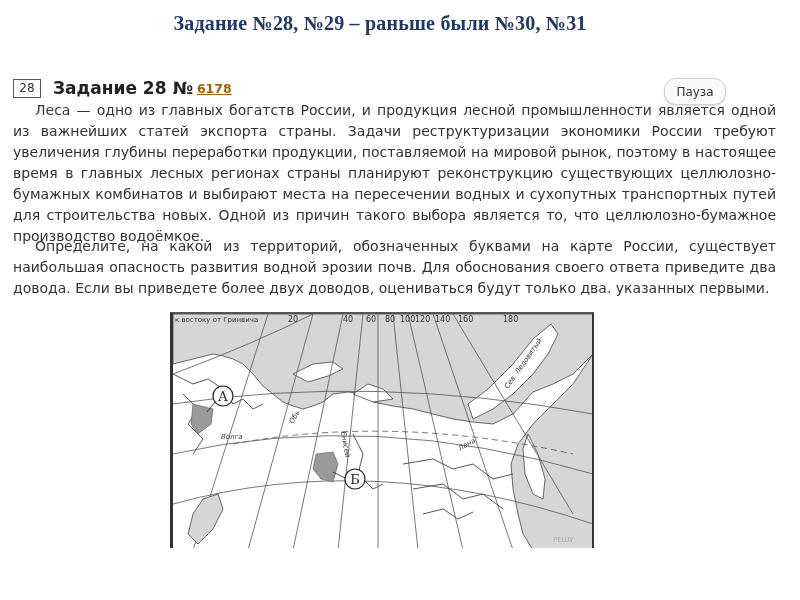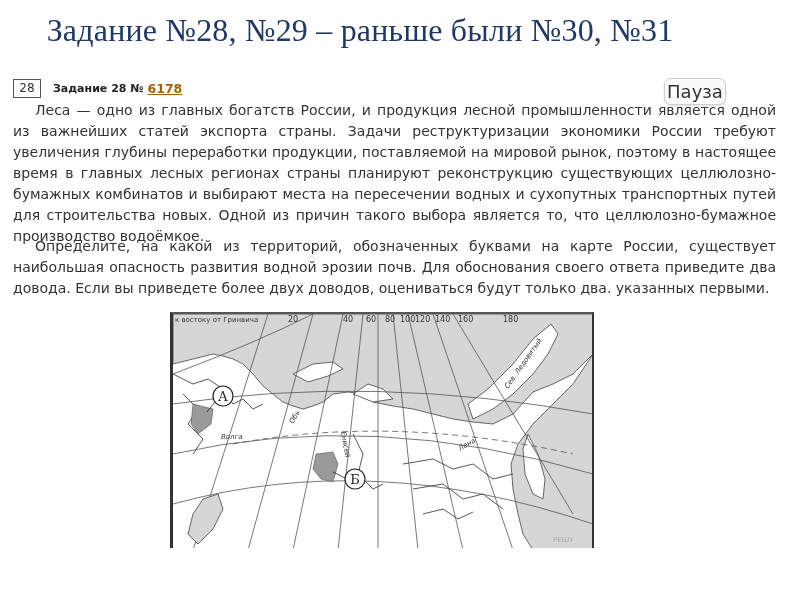--- a/index.html
+++ b/index.html
@@ -2,45 +2,45 @@
 <html><head>
 <meta charset="utf-8">
 <style>
   html, body { margin: 0; padding: 0; }
   body {
     width: 800px; height: 600px; background: #ffffff; position: relative; overflow: hidden;
     font-family: "DejaVu Sans", sans-serif; color: #2b2b2b;
   }
   .slide-title {
     position: absolute; left: 0; top: 12px; width: 720px; text-align: center;
-    font-family: "Liberation Serif", "DejaVu Serif", serif; font-weight: normal;
-    font-size: 32px; color: #1f3864; letter-spacing: 0.2px;
+    font-family: "Liberation Serif", "DejaVu Serif", serif; font-weight: bold;
+    font-size: 20px; color: #1f3864; letter-spacing: 0.2px; padding-left: 20px;
   }
   .task { position: absolute; left: 13px; width: 763px; }
   .task-head { display: flex; align-items: center; height: 22px; }
   .task-num-box {
     width: 28px; height: 19px; border: 1px solid #555; font-size: 12px; color: #333;
     display: flex; align-items: center; justify-content: center; box-sizing: border-box;
     background: #fff;
   }
-  .task-label { margin-left: 12px; font-weight: bold; font-size: 11px; color: #222; }
+  .task-label { margin-left: 12px; font-weight: bold; font-size: 17px; color: #222; }
   .task-link { margin-left: 4px; font-weight: bold; font-size: 12.5px; color: #a16207; text-decoration: underline; }
   .task-text {
     font-size: 14px; line-height: 21px; text-align: justify; color: #333;
   }
   .task-text p { margin: 0; text-indent: 22px; }
   #task28 { top: 77px; }
   #task28 .task-text { margin-top: 1px; }
   #task29 { top: 221px; }
   #task29 .task-text { margin-top: 15px; }
   .pause-btn {
     position: absolute; left: 664px; top: 78px; width: 62px; height: 27px;
-    border: 1px solid #cfcfcf; border-radius: 7px; background: #fafafa;
+    border: 1px solid #cfcfcf; border-radius: 12px; background: #fafafa;
     box-shadow: 0 1px 2px rgba(0,0,0,0.15);
-    font-size: 18px; color: #333; display: flex; align-items: center; justify-content: center;
+    font-size: 12px; color: #333; display: flex; align-items: center; justify-content: center;
     box-sizing: border-box;
   }
   .map {
     position: absolute; left: 170px; top: 312px; width: 424px; height: 236px;
     background: #ffffff; border-left: 3px solid #333; border-top: 2px solid #555; border-right: 2px solid #333;
     overflow: hidden; box-sizing: border-box;
   }
   .map svg { display: block; }
 </style>
 </head>

